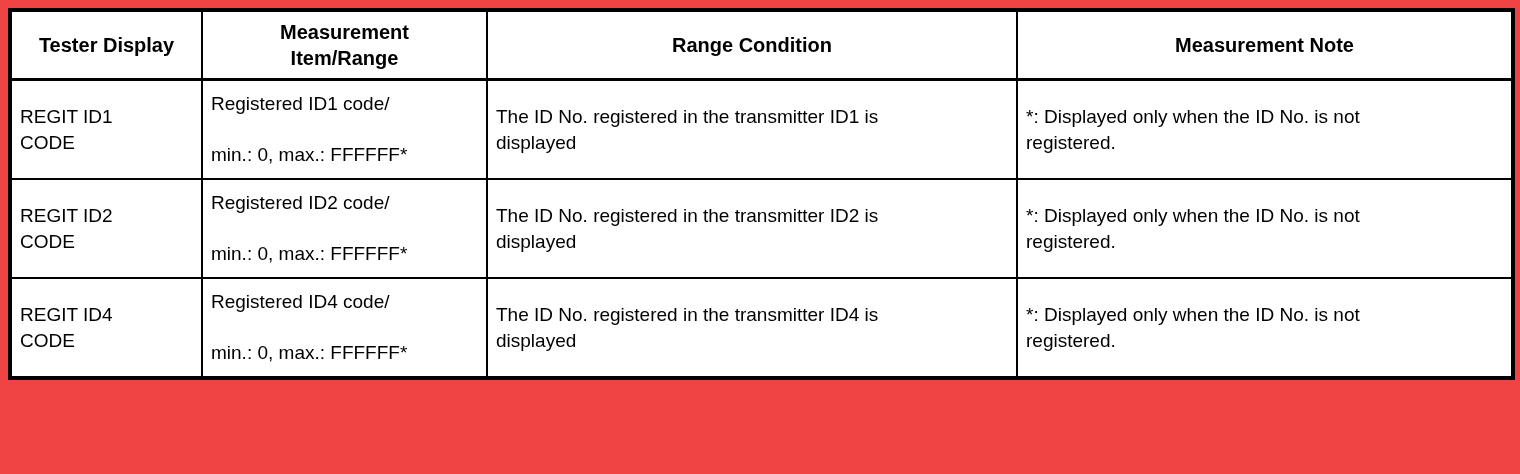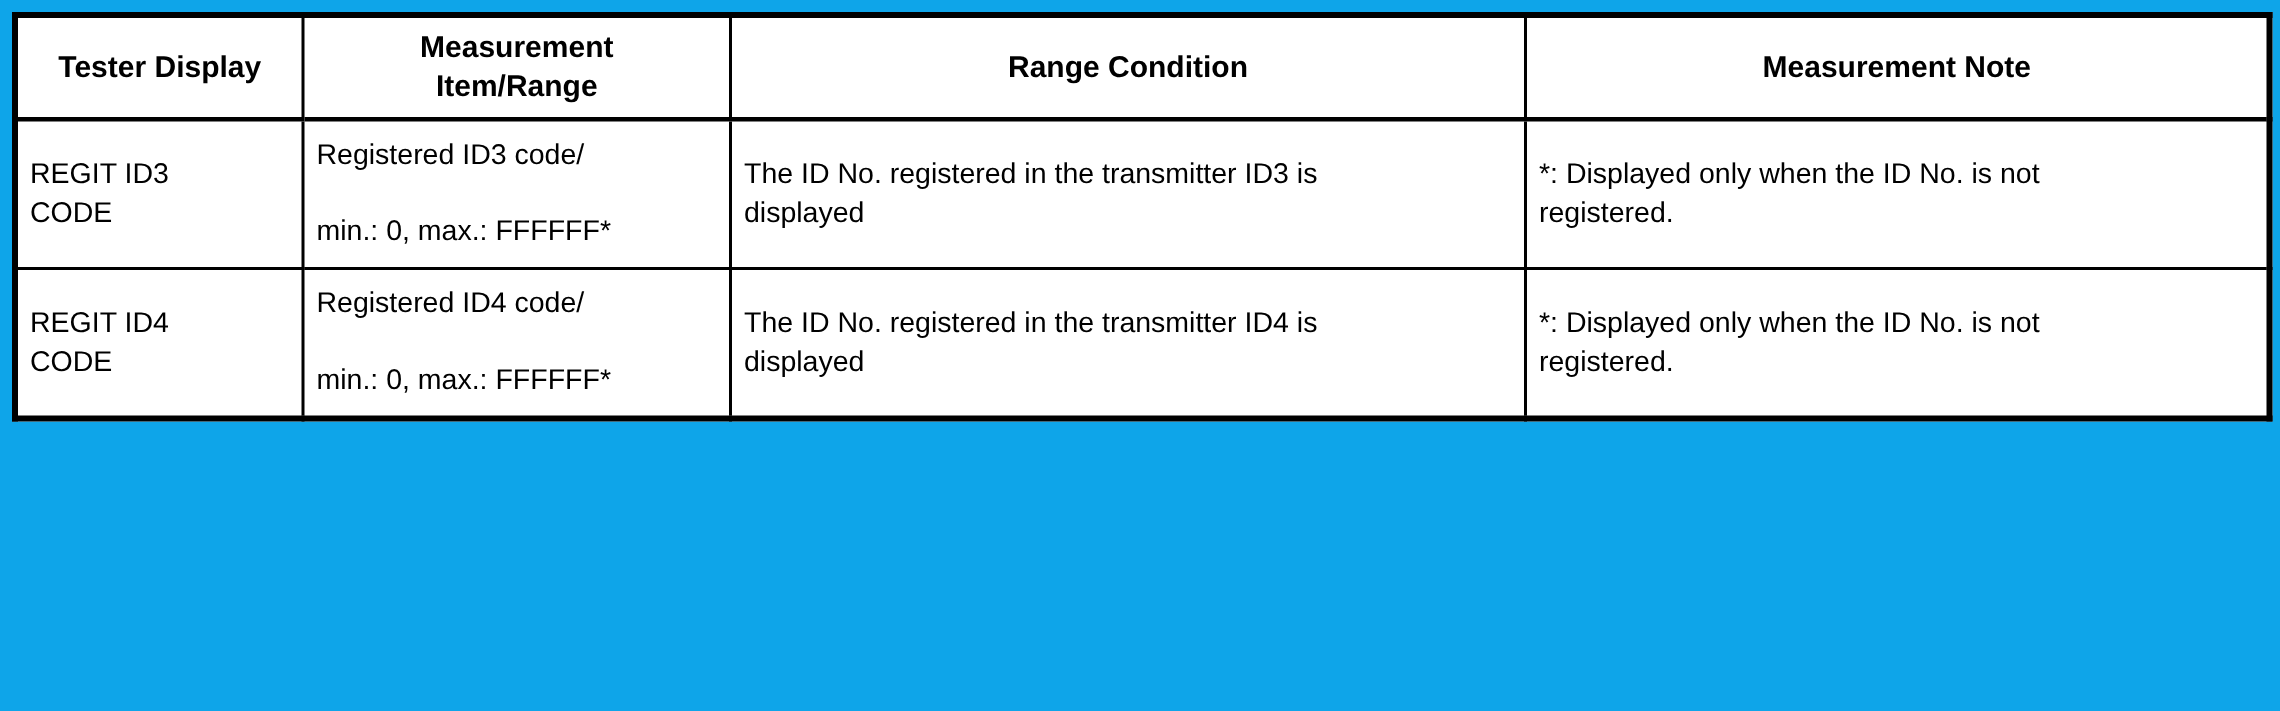--- a/index.html
+++ b/index.html
@@ -6,21 +6,21 @@
     margin: 0;
     padding: 0;
     background: #ffffff;
     font-family: "Liberation Sans", "DejaVu Sans", sans-serif;
     color: #000000;
   }
   .page {
     width: 1520px;
     height: 474px;
     position: relative;
-    background: #0ea5e9;
+    background: #ef4444;
     overflow: hidden;
   }
   table.diag-table {
     position: absolute;
     left: 8px;
     top: 8px;
     border-collapse: collapse;
     table-layout: fixed;
     width: 1503px;
     background: #ffffff;
@@ -71,26 +71,37 @@
       <tr>
         <th>Tester Display</th>
         <th>Measurement
 Item/Range</th>
         <th>Range Condition</th>
         <th>Measurement Note</th>
       </tr>
     </thead>
     <tbody>
       <tr>
-        <td>REGIT ID3
+        <td>REGIT ID1
 CODE</td>
-        <td>Registered ID3 code/
+        <td>Registered ID1 code/
 
 min.: 0, max.: FFFFFF*</td>
-        <td>The ID No. registered in the transmitter ID3 is
+        <td>The ID No. registered in the transmitter ID1 is
+displayed</td>
+        <td>*: Displayed only when the ID No. is not
+registered.</td>
+      </tr>
+      <tr>
+        <td>REGIT ID2
+CODE</td>
+        <td>Registered ID2 code/
+
+min.: 0, max.: FFFFFF*</td>
+        <td>The ID No. registered in the transmitter ID2 is
 displayed</td>
         <td>*: Displayed only when the ID No. is not
 registered.</td>
       </tr>
       <tr>
         <td>REGIT ID4
 CODE</td>
         <td>Registered ID4 code/
 
 min.: 0, max.: FFFFFF*</td>

